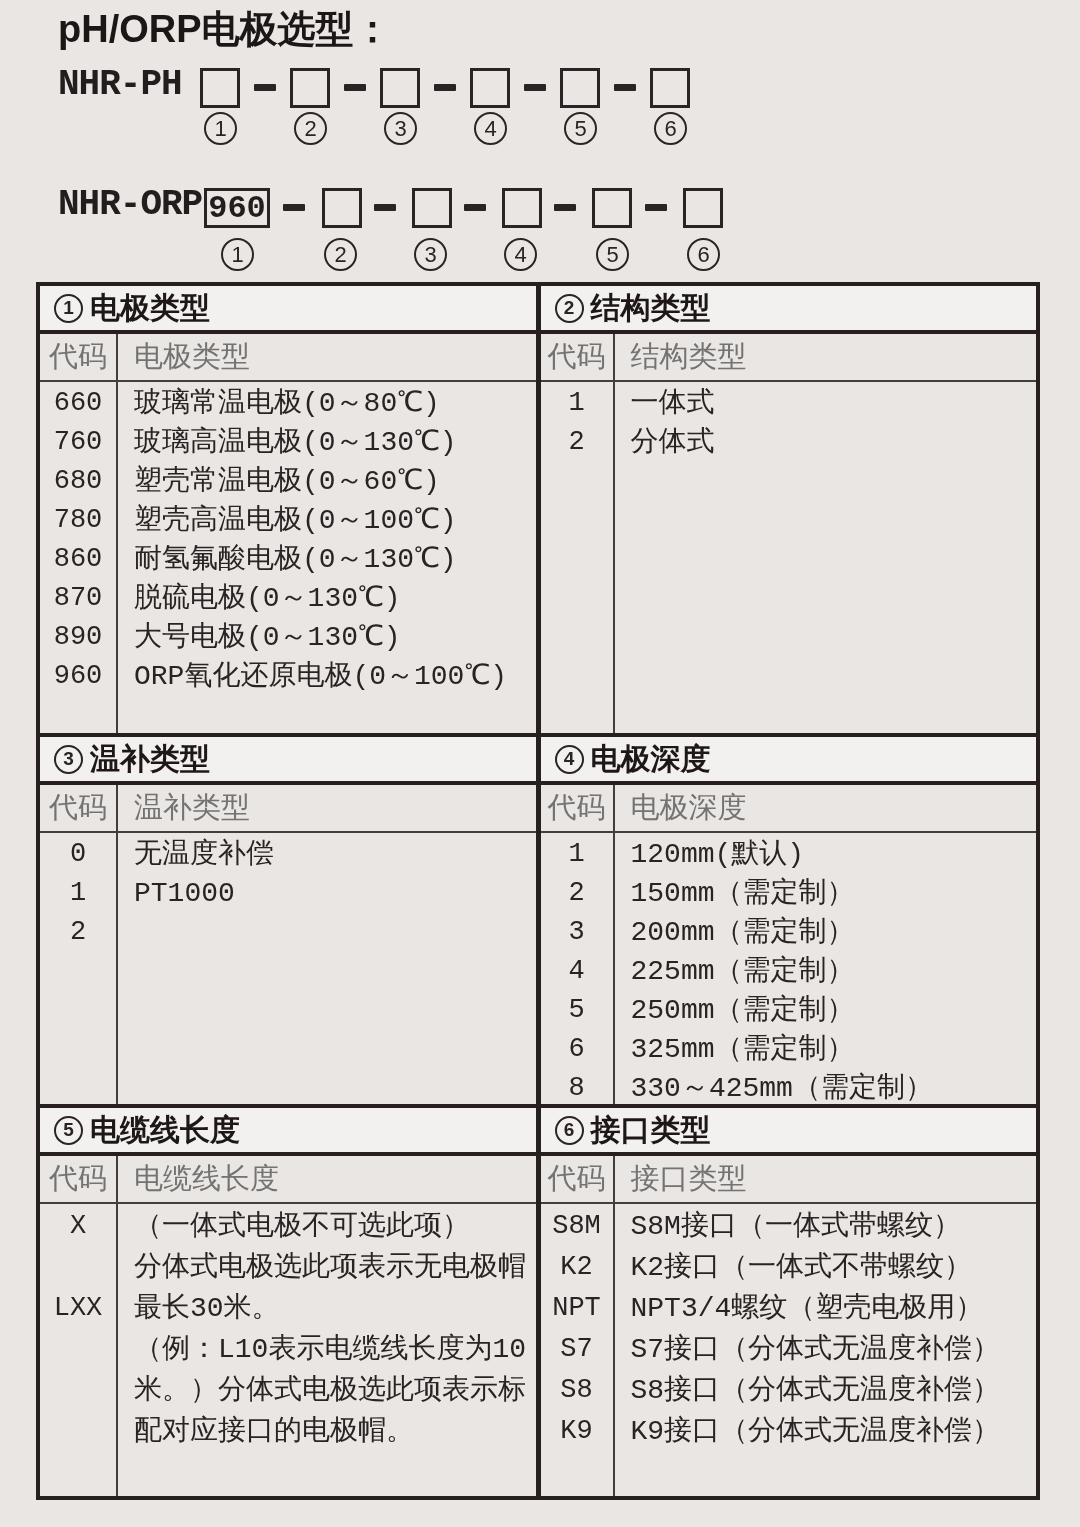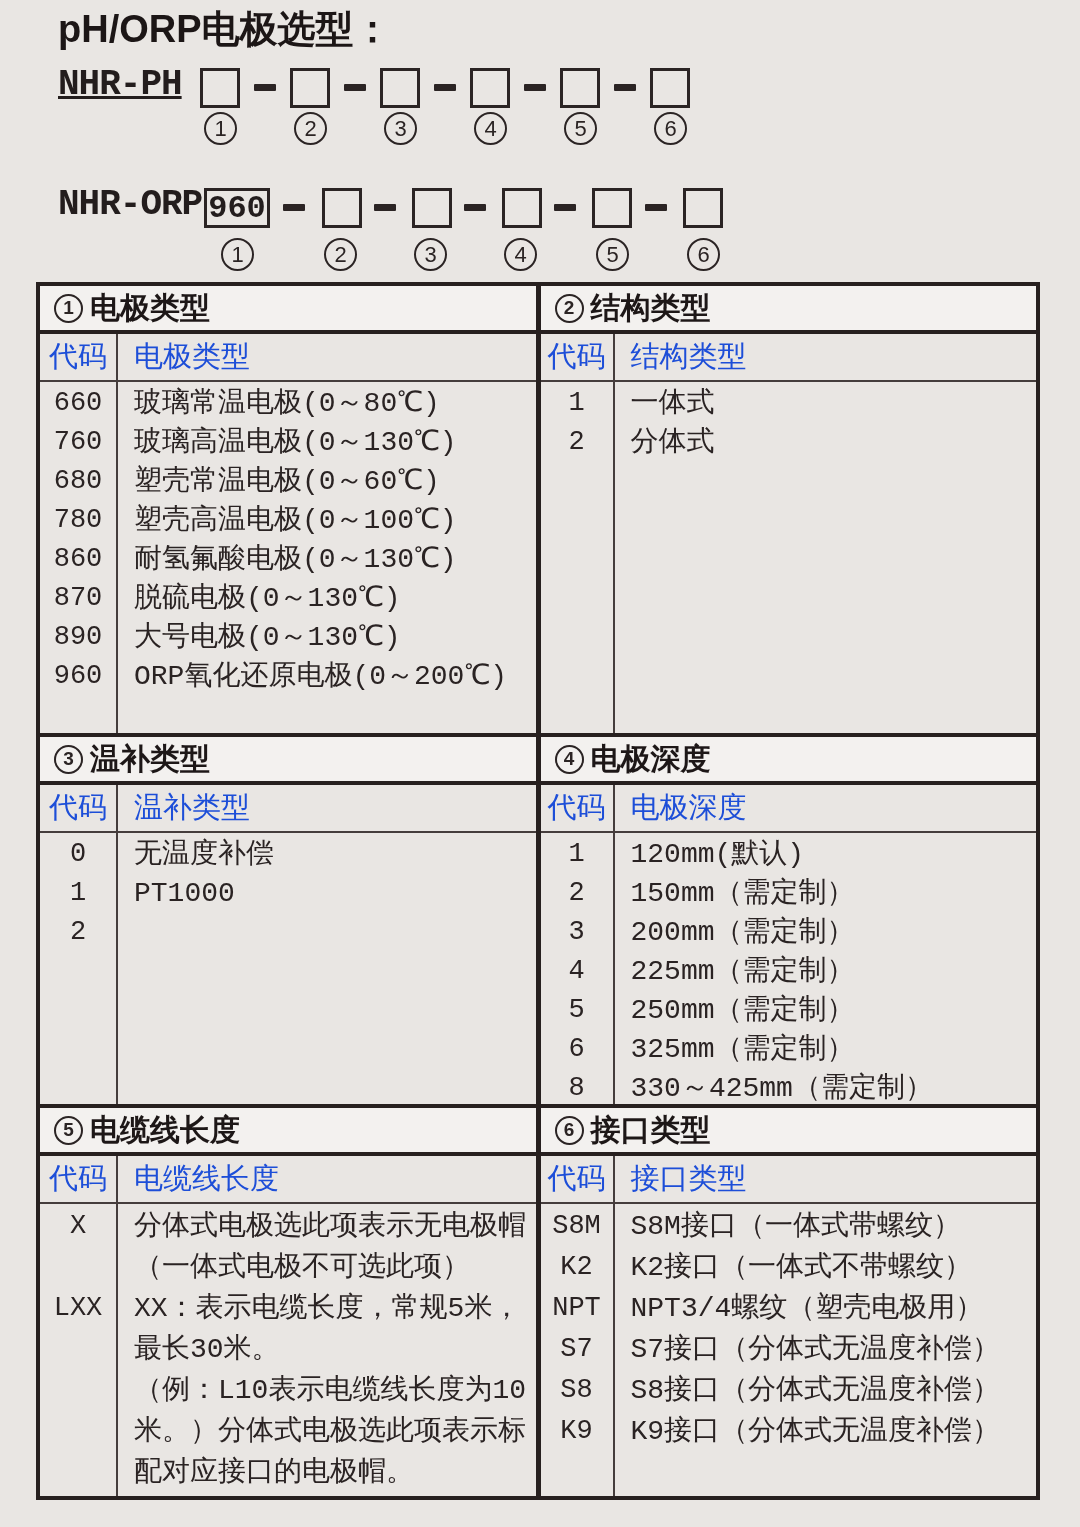--- a/index.html
+++ b/index.html
@@ -59,38 +59,38 @@
   .sec-title{
     height:44px;flex:0 0 44px;background:#f3f1ef;border-bottom:4px solid var(--line);
     display:flex;align-items:center;padding-left:14px;gap:7px;
     font-size:30px;font-weight:bold;color:#1d1717;
   }
   .title-circ{width:29px;height:29px;flex:0 0 29px;font-size:19px;font-weight:bold;}
   .sec-grid{position:relative;flex:1;display:flex;flex-direction:column;min-height:0;}
   .vline{position:absolute;left:var(--cw);top:0;bottom:0;width:2px;background:var(--thin);}
   .sec-header{
     height:46px;flex:0 0 46px;border-bottom:2px solid var(--thin);
-    display:flex;align-items:center;font-size:29px;color:#1d4ed8;
+    display:flex;align-items:center;font-size:29px;color:#737373;
   }
   .cell-code{width:var(--cw);flex:0 0 var(--cw);text-align:center;}
   .cell-desc{flex:1;padding-left:18px;min-width:0;}
   .sec-body{padding-top:2px;}
   .row{display:flex;align-items:flex-start;}
   .row .cell-code{font-size:27px;line-height:var(--rh);}
   .row .cell-desc{font-size:28px;font-family:Liberation Mono, monospace;}
   .desc-line{line-height:var(--rh);white-space:nowrap;}
 </style>
 </head>
 <body>
 
 <div class="header-area">
   <h1 class="page-title">pH/ORP电极选型：</h1>
   <div id="model-rows">
       <div>
-        <div class="model-label mono" style="left: 58px; top: 64px; text-decoration: underline;">NHR-PH</div>
+        <div class="model-label mono" style="left: 58px; top: 64px;">NHR-PH</div>
         <div class="model-box" style="left: 200px; top: 68px;"></div>
         <div class="model-box" style="left: 290px; top: 68px;"></div>
         <div class="model-box" style="left: 380px; top: 68px;"></div>
         <div class="model-box" style="left: 470px; top: 68px;"></div>
         <div class="model-box" style="left: 560px; top: 68px;"></div>
         <div class="model-box" style="left: 650px; top: 68px;"></div>
         <div class="dash" style="left: 254px; top: 84px;"></div>
         <div class="dash" style="left: 344px; top: 84px;"></div>
         <div class="dash" style="left: 434px; top: 84px;"></div>
         <div class="dash" style="left: 524px; top: 84px;"></div>
@@ -177,21 +177,21 @@
             </div>
             <div class="row">
               <div class="cell-code mono">890</div>
               <div class="cell-desc">
                 <div class="desc-line">大号电极(0～130℃)</div>
               </div>
             </div>
             <div class="row">
               <div class="cell-code mono">960</div>
               <div class="cell-desc">
-                <div class="desc-line">ORP氧化还原电极(0～200℃)</div>
+                <div class="desc-line">ORP氧化还原电极(0～100℃)</div>
               </div>
             </div>
           </div>
         </div>
       </div>
       <div class="section right">
         <div class="sec-title">
           <div class="circ title-circ">2</div>
           <div class="ttl">结构类型</div>
         </div>
@@ -316,28 +316,27 @@
         <div class="sec-grid">
           <div class="vline"></div>
           <div class="sec-header">
             <div class="cell-code">代码</div>
             <div class="cell-desc">电缆线长度</div>
           </div>
           <div class="sec-body">
             <div class="row">
               <div class="cell-code mono">X</div>
               <div class="cell-desc">
+                <div class="desc-line">（一体式电极不可选此项）</div>
                 <div class="desc-line">分体式电极选此项表示无电极帽</div>
-                <div class="desc-line">（一体式电极不可选此项）</div>
               </div>
             </div>
             <div class="row">
               <div class="cell-code mono">LXX</div>
               <div class="cell-desc">
-                <div class="desc-line">XX：表示电缆长度，常规5米，</div>
                 <div class="desc-line">最长30米。</div>
                 <div class="desc-line">（例：L10表示电缆线长度为10</div>
                 <div class="desc-line">米。）分体式电极选此项表示标</div>
                 <div class="desc-line">配对应接口的电极帽。</div>
               </div>
             </div>
           </div>
         </div>
       </div>
       <div class="section right">

